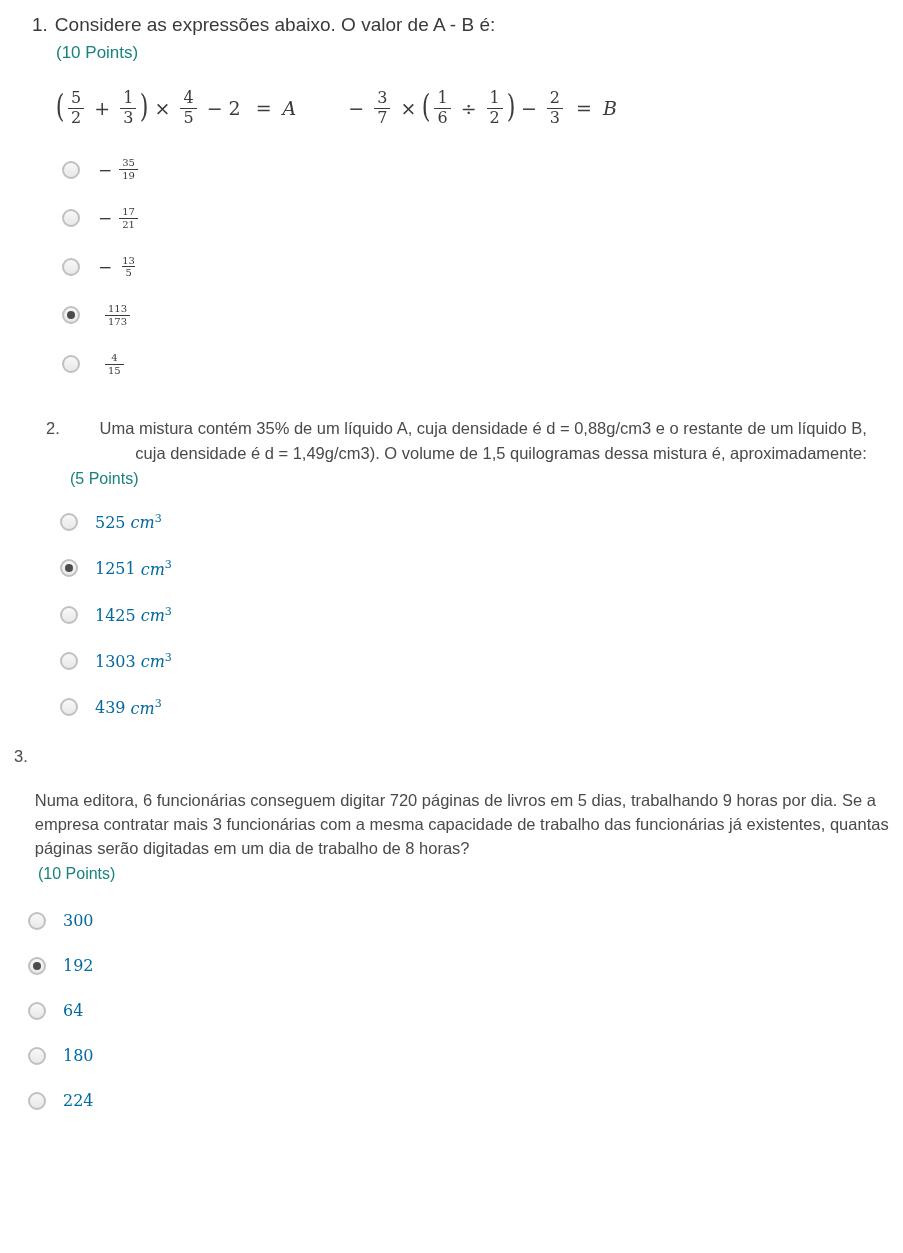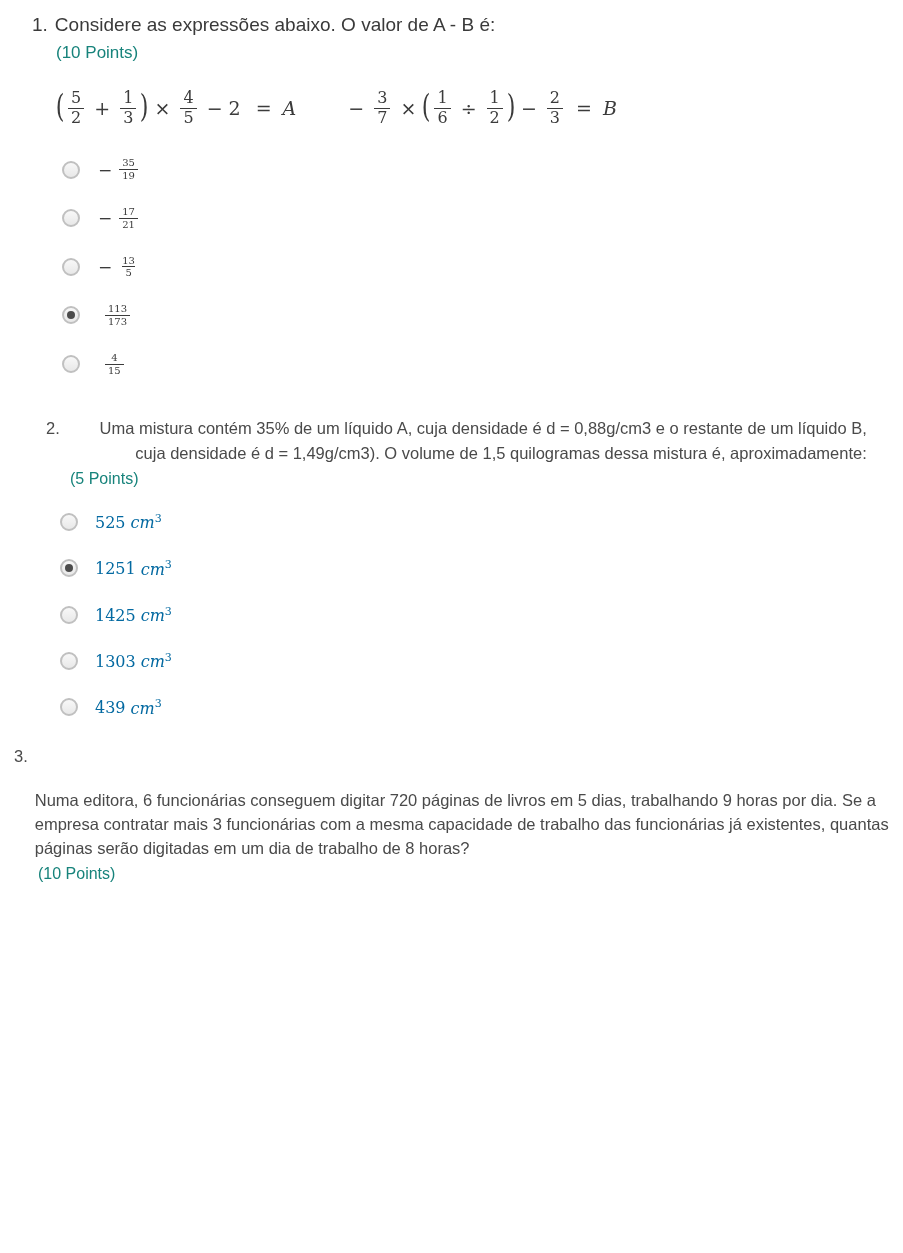--- a/index.html
+++ b/index.html
@@ -230,15 +230,37 @@
     </div>
   </section>
 
   <section class="question q3">
     <div class="q-head">
       <span class="q-num">3.</span>
       <span class="q-title">Numa editora, 6 funcionárias conseguem digitar 720 páginas de livros em 5 dias, trabalhando 9 horas por dia. Se a empresa contratar mais 3 funcionárias com a mesma capacidade de trabalho das funcionárias já existentes, quantas páginas serão digitadas em um dia de trabalho de 8 horas?</span>
     </div>
     <div class="q-points">(10 Points)</div>
 
+    <div class="options">
+      <label class="option">
+        <span class="radio"></span>
+        <span class="opt-text">300</span>
+      </label>
+      <label class="option">
+        <span class="radio selected"></span>
+        <span class="opt-text">192</span>
+      </label>
+      <label class="option">
+        <span class="radio"></span>
+        <span class="opt-text">64</span>
+      </label>
+      <label class="option">
+        <span class="radio"></span>
+        <span class="opt-text">180</span>
+      </label>
+      <label class="option">
+        <span class="radio"></span>
+        <span class="opt-text">224</span>
+      </label>
+    </div>
   </section>
 
 </div>
 
 </body></html>

